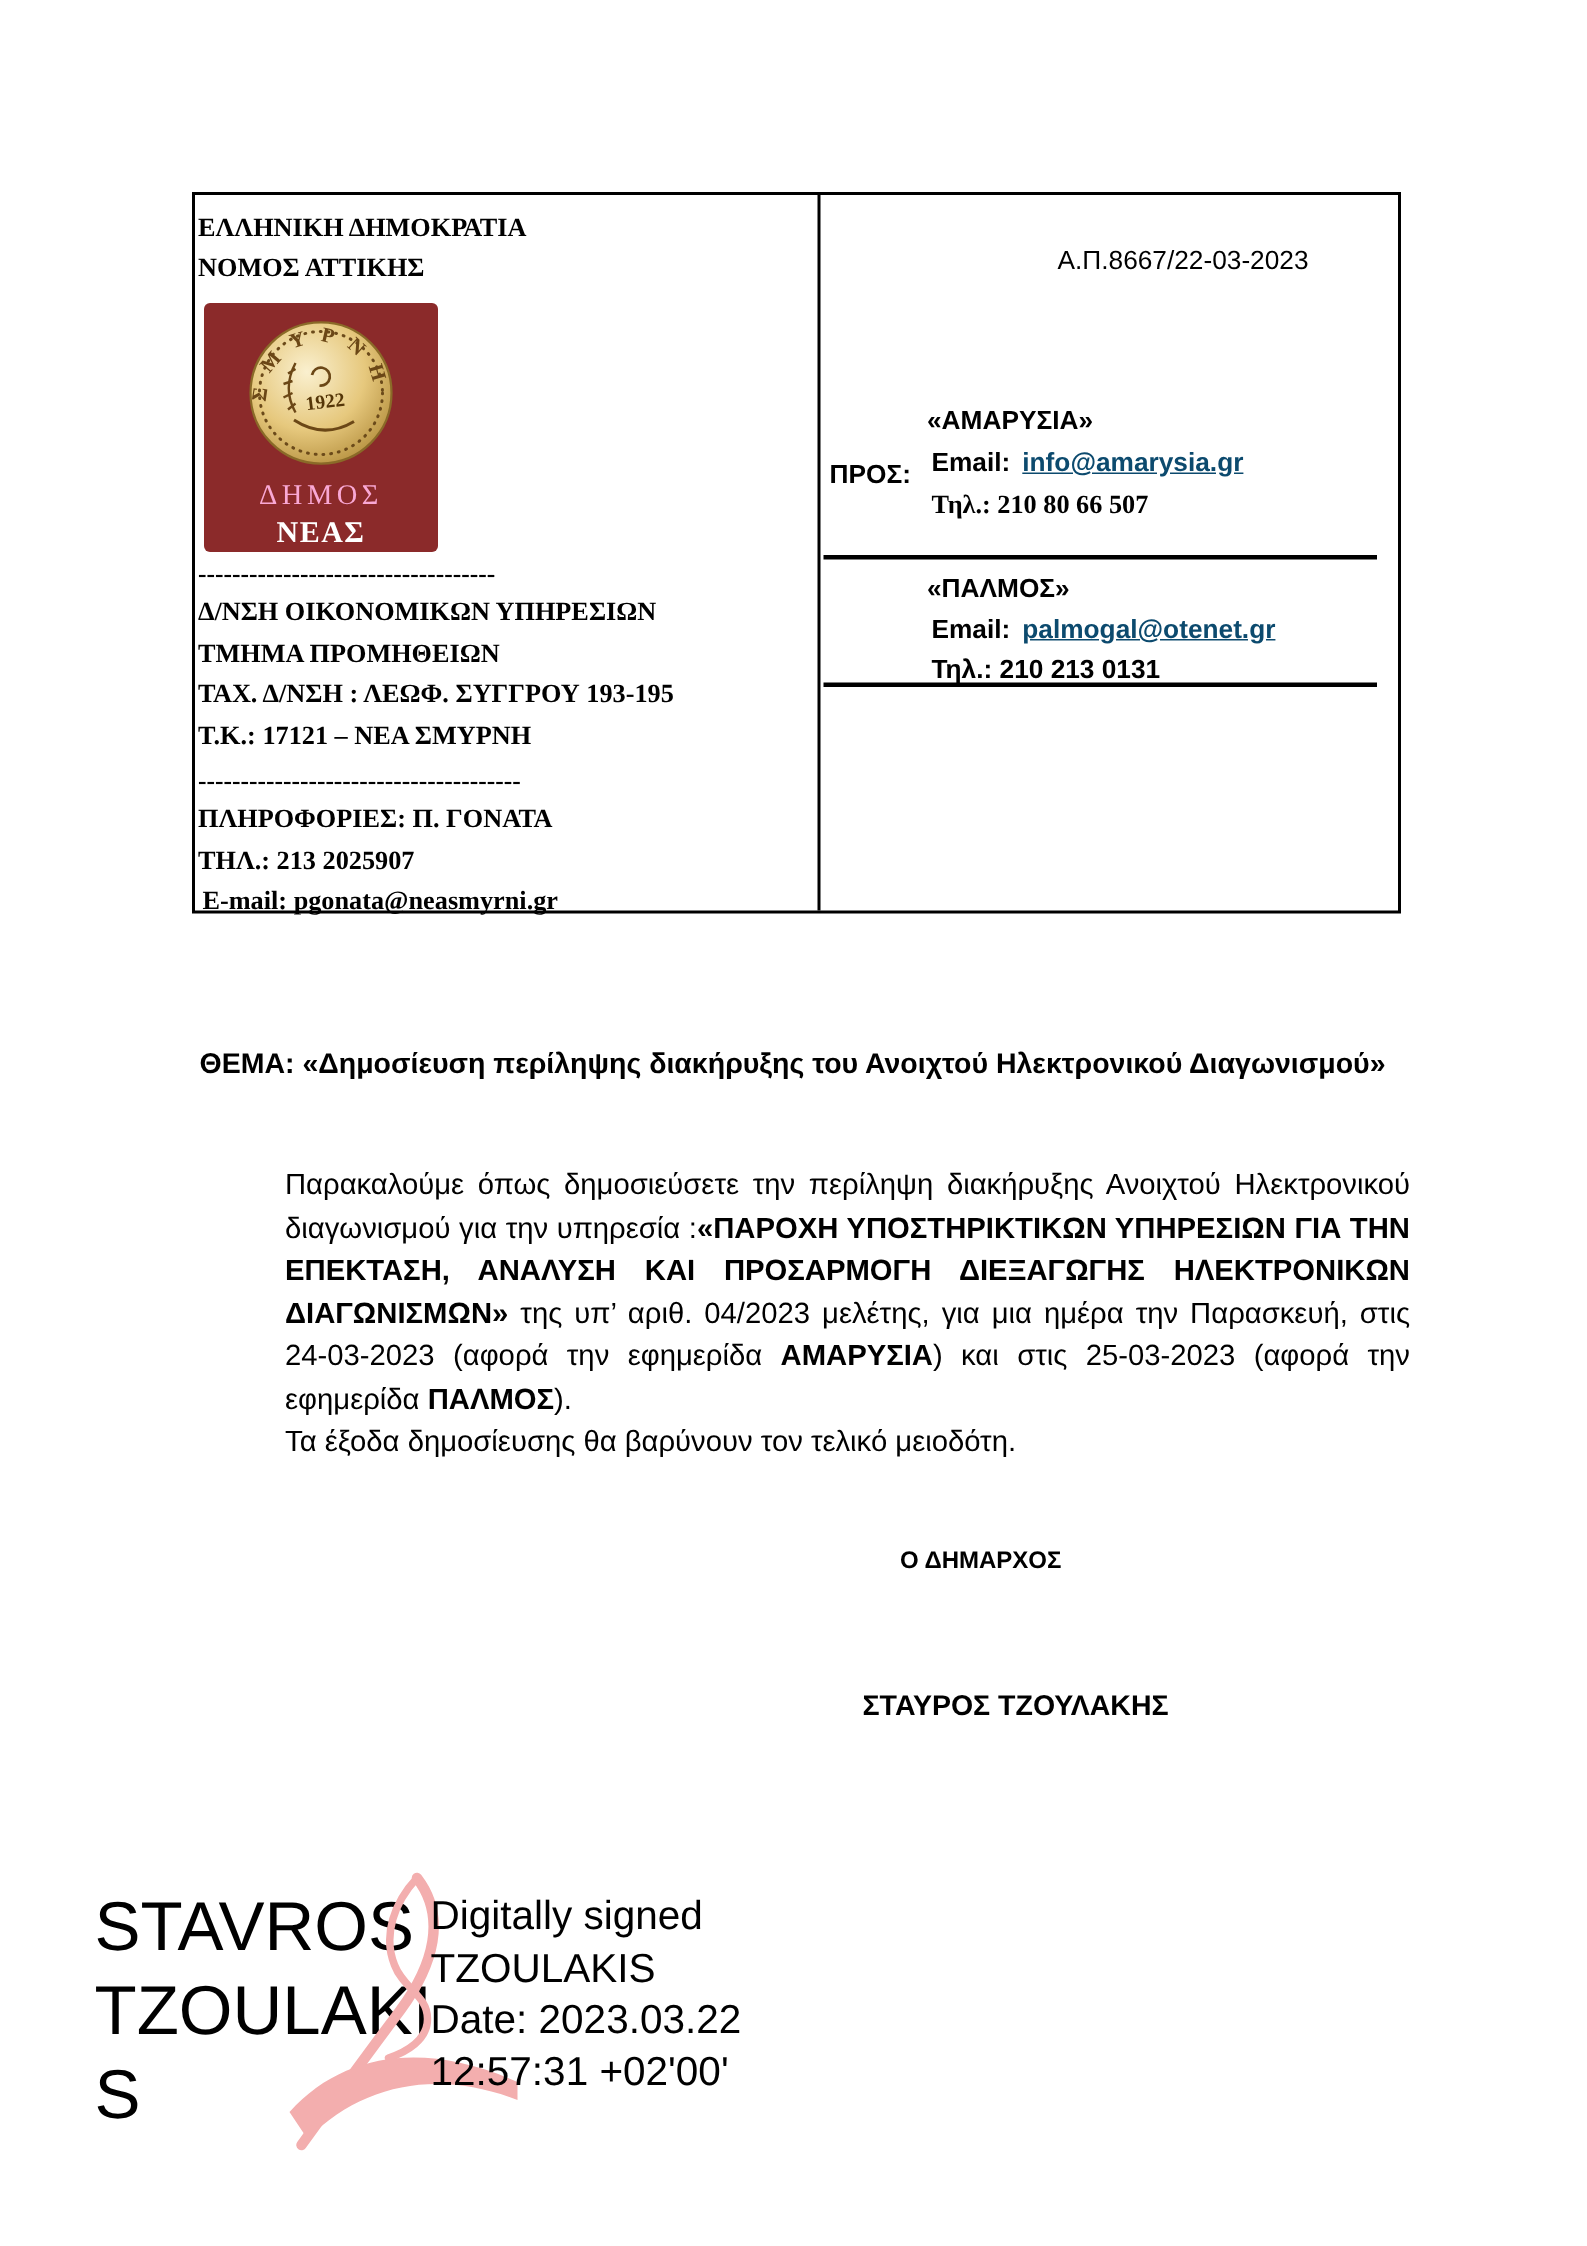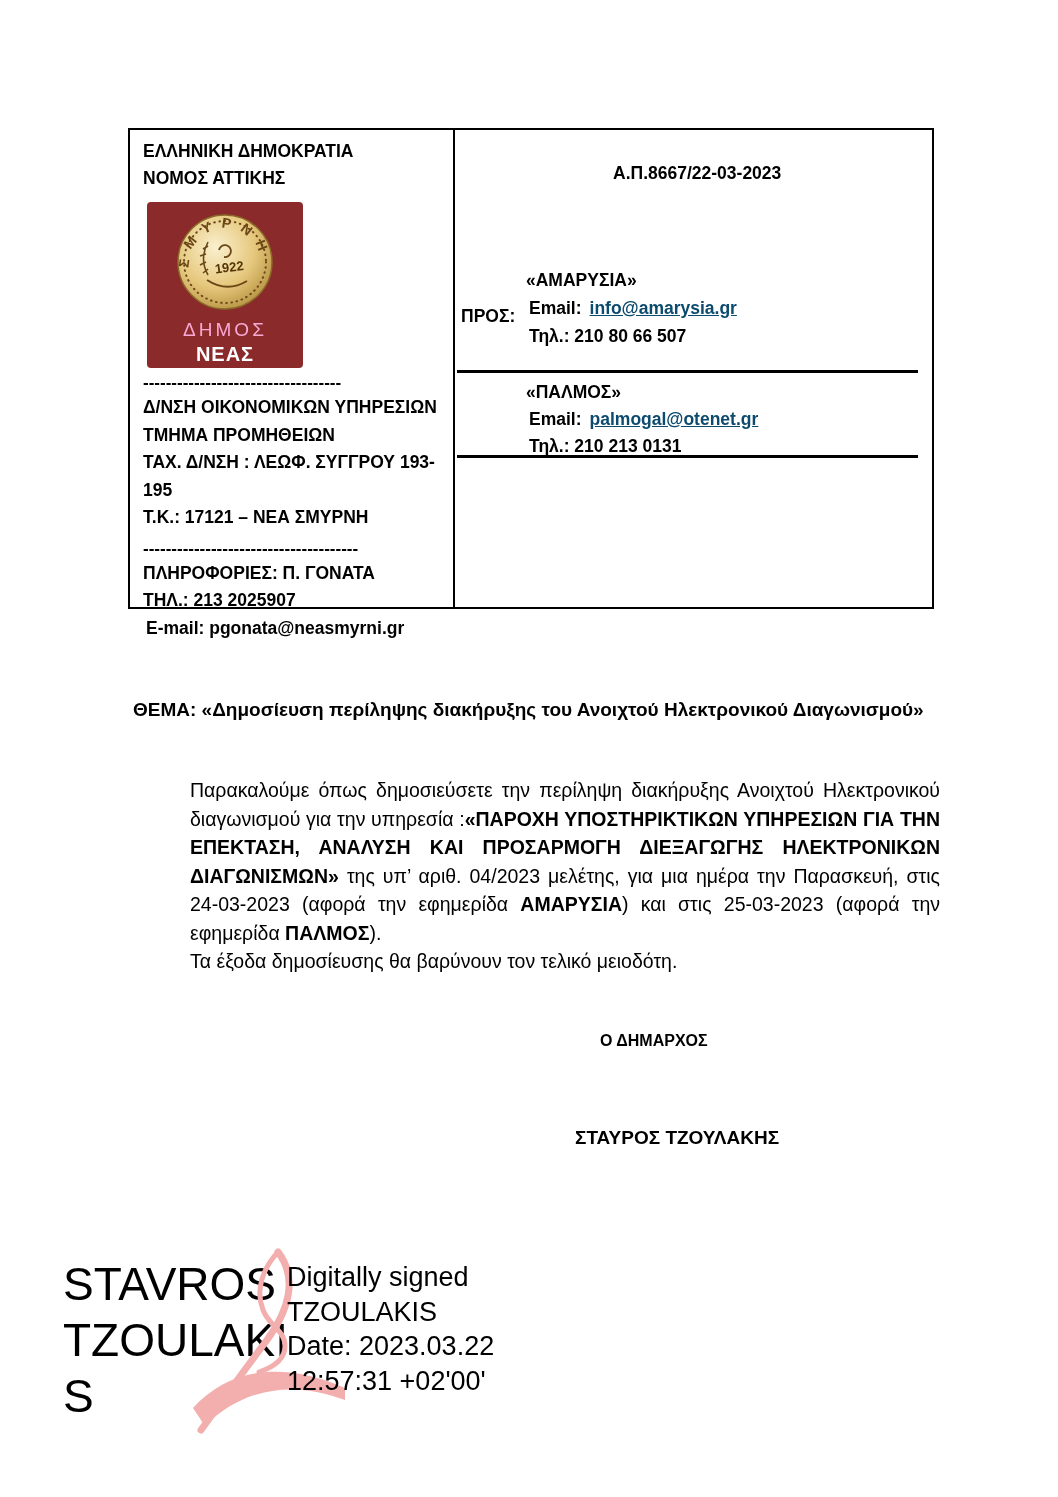--- a/index.html
+++ b/index.html
@@ -2,42 +2,42 @@
 <html><head>
 <meta charset="utf-8">
 <style>
   html,body{margin:0;padding:0;background:#ffffff;}
   .page{position:relative;width:1058px;height:1497px;background:#ffffff;
         font-family:"Liberation Sans",sans-serif;color:#000;overflow:hidden;}
 
   
   .header-table{position:absolute;left:128px;top:128px;width:806px;height:481px;
                 border:2px solid #000;box-sizing:border-box;display:flex;}
-  .cell-left{width:323px;box-sizing:border-box;padding:8px 6px 0 13px;}
+  .cell-left{width:415px;box-sizing:border-box;padding:8px 6px 0 2px;font-family:Liberation Serif, serif;}
   .cell-right{flex:1;border-left:2px solid #000;position:relative;}
   .hline{font-size:17.5px;font-weight:bold;line-height:27px;}
 
   
   .logo{width:156px;height:166px;background:#8b2a2a;border-radius:4px;
         margin:10px 0 0 4px;text-align:center;box-sizing:border-box;padding-top:10px;}
   .logo-title{color:#f9a8d4;font-size:19px;letter-spacing:3px;line-height:24px;margin-top:2px;}
   .logo-subtitle{color:#ffffff;font-weight:bold;font-size:20px;letter-spacing:1px;line-height:24px;}
 
   .dashes{font-weight:bold;font-size:17px;line-height:22px;margin-top:4px;white-space:nowrap;overflow:hidden;}
   .dashes2{margin-top:6px;}
   .dept .hline{line-height:27.5px;}
   .contact .hline{line-height:27.5px;}
   .email-black{padding-left:3px;}
 
   
-  .ap{position:absolute;top:33px;left:158px;font-size:17.5px;font-weight:bold;white-space:nowrap;}
+  .ap{position:absolute;top:33px;left:158px;font-size:17.5px;font-weight:normal;white-space:nowrap;}
   .pros-label{position:absolute;top:140px;left:6px;font-size:17.5px;font-weight:bold;margin-top:36px;}
   .rc-name1{position:absolute;top:140px;left:71px;font-size:17.5px;font-weight:bold;}
   .rc-email1{position:absolute;top:168px;left:74px;font-size:17.5px;font-weight:bold;}
-  .rc-tel1{position:absolute;top:196px;left:74px;font-size:17.5px;font-weight:bold;}
+  .rc-tel1{position:absolute;top:196px;left:74px;font-size:17.5px;font-weight:bold;font-family:Liberation Serif, serif;}
   .rule1{position:absolute;top:240px;left:2px;right:14px;height:3px;background:#000;}
   .rc-name2{position:absolute;top:252px;left:71px;font-size:17.5px;font-weight:bold;}
   .rc-email2{position:absolute;top:279px;left:74px;font-size:17.5px;font-weight:bold;}
   .rc-tel2{position:absolute;top:306px;left:74px;font-size:17.5px;font-weight:bold;}
   .rule2{position:absolute;top:325px;left:2px;right:14px;height:3px;background:#000;}
   a.maillink{color:#0c4a6e;text-decoration:underline;font-weight:bold;margin-left:8px;cursor:pointer;}
 
   
   .subject{position:absolute;left:133px;top:699px;font-size:19px;font-weight:bold;white-space:nowrap;}
   .body-text{position:absolute;left:190px;top:776px;width:750px;font-size:19.5px;line-height:28.5px;}

